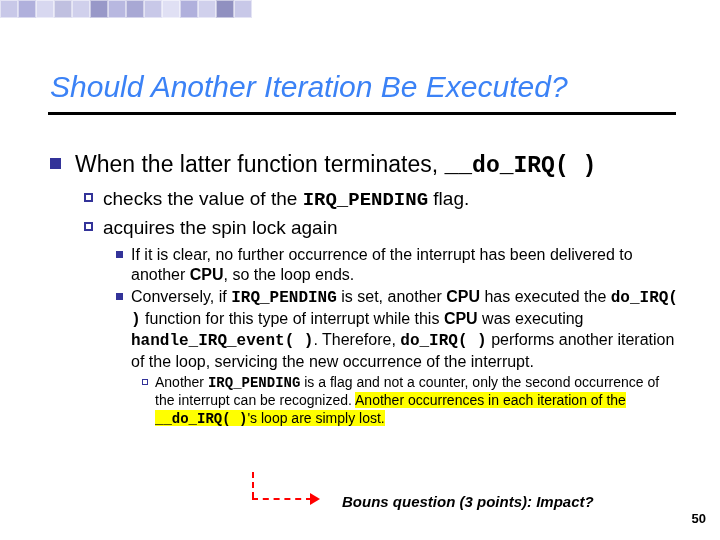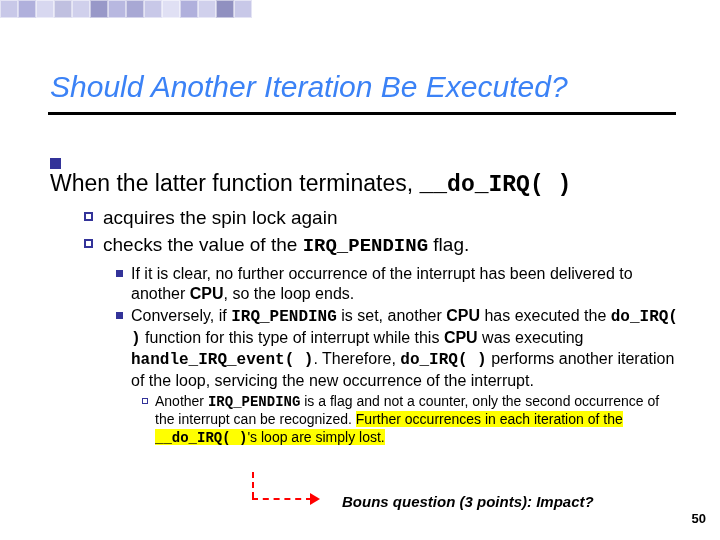--- a/index.html
+++ b/index.html
@@ -42,21 +42,20 @@
     position: absolute;
     top: 150px;
     left: 50px;
     width: 630px;
     color: #000;
   }
   .bullet-l1 {
     display: flex;
     align-items: flex-start;
     margin-bottom: 6px;
-    flex-direction: column;
   }
   .bullet-l1 .sqmark {
     width: 11px; height: 11px;
     background: #333399;
     margin-top: 8px;
     margin-right: 14px;
     flex-shrink: 0;
   }
   .bullet-l1 .txt {
     font-size: 23px;
@@ -198,27 +197,27 @@
   <div class="bullet-l1">
     <div class="sqmark"></div>
     <div class="txt">
       <span>When the latter function terminates, </span><span class="code">__do_IRQ( )</span>
     </div>
   </div>
 
   <div class="l2-group">
     <div class="bullet-l2">
       <div class="sqmark"></div>
+      <div class="txt">
+        <span>checks the value of the </span><span class="code">IRQ_PENDING</span><span> flag.</span>
+      </div>
+    </div>
+    <div class="bullet-l2">
+      <div class="sqmark"></div>
       <div class="txt">acquires the spin lock again</div>
-    </div>
-    <div class="bullet-l2">
-      <div class="sqmark"></div>
-      <div class="txt">
-        <span>checks the value of the </span><span class="code">IRQ_PENDING</span><span> flag.</span>
-      </div>
     </div>
   </div>
 
   <div class="l3-group">
     <div class="bullet-l3">
       <div class="sqmark"></div>
       <div class="txt">
         <span>If it is clear, no further occurrence of the interrupt has been delivered to another </span><b>CPU</b><span>, so the loop ends.</span>
       </div>
     </div>
@@ -227,21 +226,21 @@
       <div class="txt">
         <span>Conversely, if </span><span class="code">IRQ_PENDING</span><span> is set, another </span><b>CPU</b><span> has executed the </span><span class="code">do_IRQ( )</span><span> function for this type of interrupt while this </span><b>CPU</b><span> was executing </span><span class="code">handle_IRQ_event( )</span><span>. Therefore, </span><span class="code">do_IRQ( )</span><span> performs another iteration of the loop, servicing the new occurrence of the interrupt.</span>
       </div>
     </div>
   </div>
 
   <div class="l4-group">
     <div class="bullet-l4">
       <div class="sqmark"></div>
       <div class="txt">
-        <span>Another </span><span class="code">IRQ_PENDING</span><span> is a flag and not a counter, only the second occurrence of the interrupt can be recognized. </span><span class="hl"><span>Further occurrences in each iteration of the </span><span class="code">__do_IRQ( )</span><span>'s loop are simply lost.</span></span>
+        <span>Another </span><span class="code">IRQ_PENDING</span><span> is a flag and not a counter, only the second occurrence of the interrupt can be recognized. </span><span class="hl"><span>Another occurrences in each iteration of the </span><span class="code">__do_IRQ( )</span><span>'s loop are simply lost.</span></span>
       </div>
     </div>
   </div>
 
 </div>
 
 <div class="bonus-arrow">
   <div class="vline"></div>
   <div class="hline"></div>
   <div class="ahead"></div>

